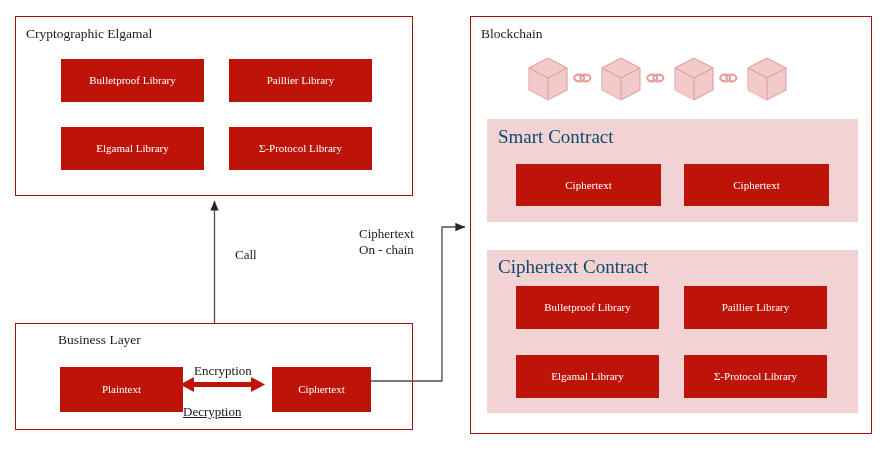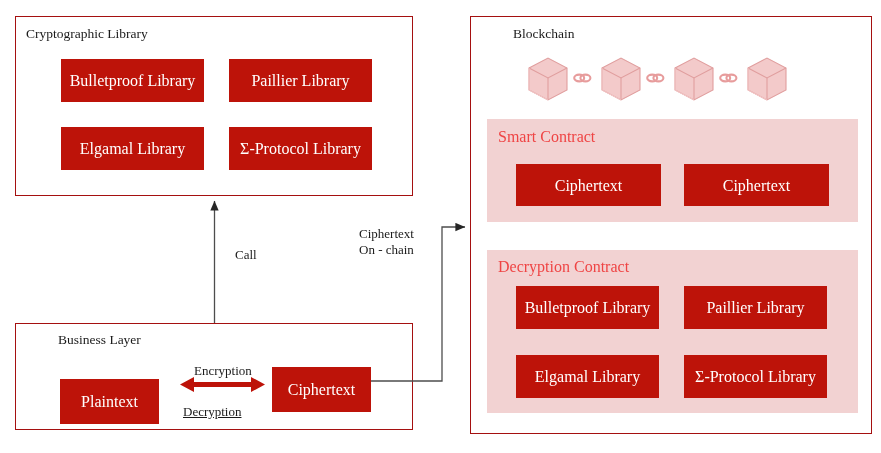--- a/index.html
+++ b/index.html
@@ -26,38 +26,38 @@
   }
 
   
   .chip{
     position:absolute;
     background:#BD1309;
     color:#ffffff;
     display:flex;
     align-items:center;
     justify-content:center;
-    font-size:16px;
+    font-size:11px;
     line-height:15px;
     text-align:left;
     box-sizing:border-box;
     white-space:nowrap;
   }
 
   
   .subpanel{
     position:absolute;
     background:#F2D2D2;
     box-sizing:border-box;
   }
   .subpanel-title{
     position:absolute;
-    font-size:16px;
+    font-size:19px;
     line-height:16px;
-    color:#ef4444;
+    color:#0c4a6e;
     white-space:nowrap;
   }
 
   
   .conn-label{
     position:absolute;
     font-size:13px;
     line-height:16px;
     color:#1a1a1a;
     white-space:pre;
@@ -67,38 +67,38 @@
   .overlay{position:absolute;left:0;top:0;width:881px;height:453px;pointer-events:none;}
 
   .chain-row{position:absolute;}
 </style>
 </head>
 <body>
 
 <div class="stage">
 
   <div class="panel" style="left:15px;top:16px;width:398px;height:180px;"></div>
-  <div class="panel-title" style="left:26px;top:26px;">Cryptographic Library</div>
+  <div class="panel-title" style="left:26px;top:26px;">Cryptographic Elgamal</div>
 
   <div class="chip" style="left:61px;top:59px;width:143px;height:43px;">Bulletproof Library</div>
   <div class="chip" style="left:229px;top:59px;width:143px;height:43px;">Paillier Library</div>
   <div class="chip" style="left:61px;top:127px;width:143px;height:43px;">Elgamal Library</div>
   <div class="chip" style="left:229px;top:127px;width:143px;height:43px;">Σ-Protocol Library</div>
 
   <div class="panel" style="left:15px;top:323px;width:398px;height:107px;"></div>
   <div class="panel-title" style="left:26px;top:332px;margin-left:32px;">Business Layer</div>
 
-  <div class="chip" style="left:60px;top:367px;width:99px;height:45px;margin-top:12px;">Plaintext</div>
+  <div class="chip" style="left:60px;top:367px;width:123px;height:45px;">Plaintext</div>
   <div class="chip" style="left:272px;top:367px;width:99px;height:45px;">Ciphertext</div>
 
   <div class="conn-label" style="left:194px;top:363px;">Encryption</div>
   <div class="conn-label" style="left:183px;top:404px;text-decoration:underline;">Decryption</div>
 
   <div class="panel" style="left:470px;top:16px;width:402px;height:418px;"></div>
-  <div class="panel-title" style="left:481px;top:26px;margin-left:32px;">Blockchain</div>
+  <div class="panel-title" style="left:481px;top:26px;">Blockchain</div>
 
   <div class="chain-row" style="left:527px;top:55px;width:265px;height:50px;">
     <svg width="265" height="50" viewBox="0 0 265 50" xmlns="http://www.w3.org/2000/svg">
       <defs>
         <g id="cube">
           <polygon points="2,12 21,2 40,12 40,34 21,44 2,34" fill="#EFB5B5" fill-opacity="0.72" stroke="#E09E9E" stroke-width="1.1"></polygon>
           <polyline points="2,12 21,22 40,12" fill="none" stroke="#E09E9E" stroke-width="1.1"></polyline>
           <line x1="21" y1="22" x2="21" y2="44" stroke="#E09E9E" stroke-width="1.1"></line>
           <polyline points="2,12 2,34 21,44" fill="none" stroke="#F3C8C8" stroke-width="1"></polyline>
         </g>
@@ -118,21 +118,21 @@
       <use href="#clink" x="192" y="16"></use>
     </svg>
   </div>
 
   <div class="subpanel" style="left:487px;top:119px;width:371px;height:103px;"></div>
   <div class="subpanel-title" style="left:498px;top:129px;">Smart Contract</div>
   <div class="chip" style="left:516px;top:164px;width:145px;height:42px;">Ciphertext</div>
   <div class="chip" style="left:684px;top:164px;width:145px;height:42px;">Ciphertext</div>
 
   <div class="subpanel" style="left:487px;top:250px;width:371px;height:163px;"></div>
-  <div class="subpanel-title" style="left:498px;top:259px;">Decryption Contract</div>
+  <div class="subpanel-title" style="left:498px;top:259px;">Ciphertext Contract</div>
 
   <div class="chip" style="left:516px;top:286px;width:143px;height:43px;">Bulletproof Library</div>
   <div class="chip" style="left:684px;top:286px;width:143px;height:43px;">Paillier Library</div>
   <div class="chip" style="left:516px;top:355px;width:143px;height:43px;">Elgamal Library</div>
   <div class="chip" style="left:684px;top:355px;width:143px;height:43px;">Σ-Protocol Library</div>
 
   <svg class="overlay" viewBox="0 0 881 453" xmlns="http://www.w3.org/2000/svg">
     <defs>
       <marker id="arrow-black" markerWidth="9" markerHeight="9" refX="7.4" refY="3.2" orient="auto" markerUnits="strokeWidth">
         <path d="M0,0 L7.6,3.2 L0,6.4 z" fill="#262626"></path>

